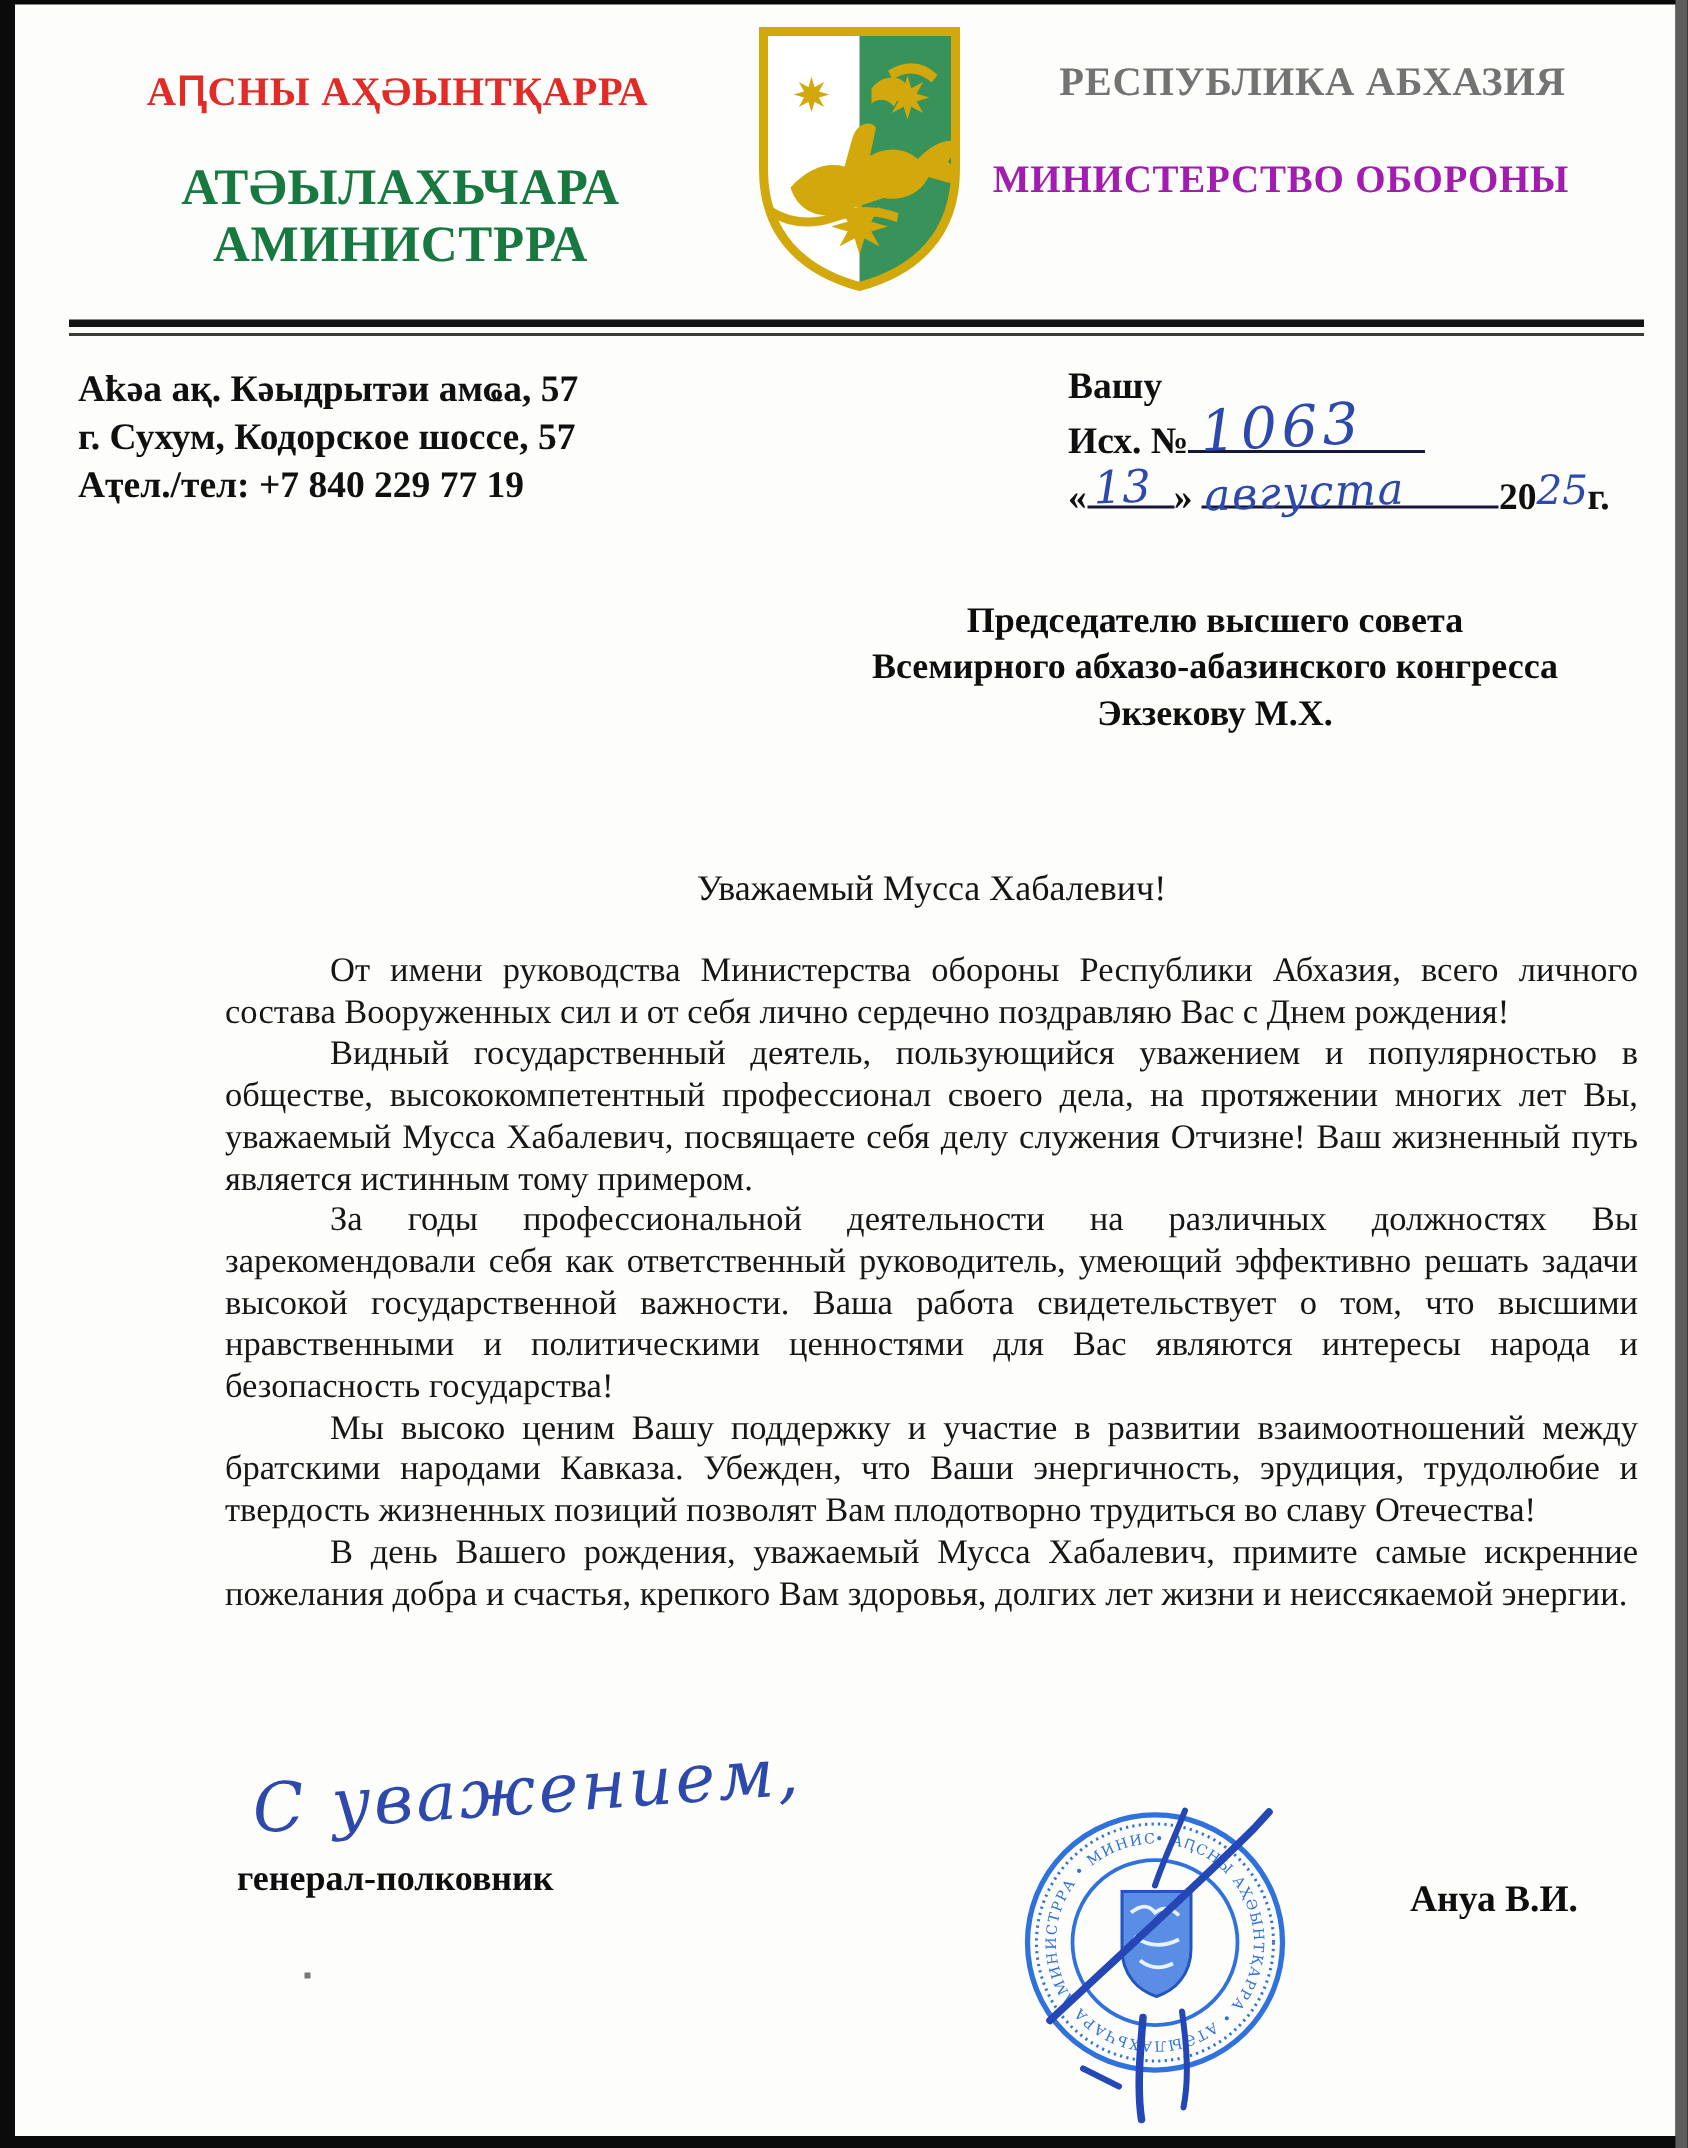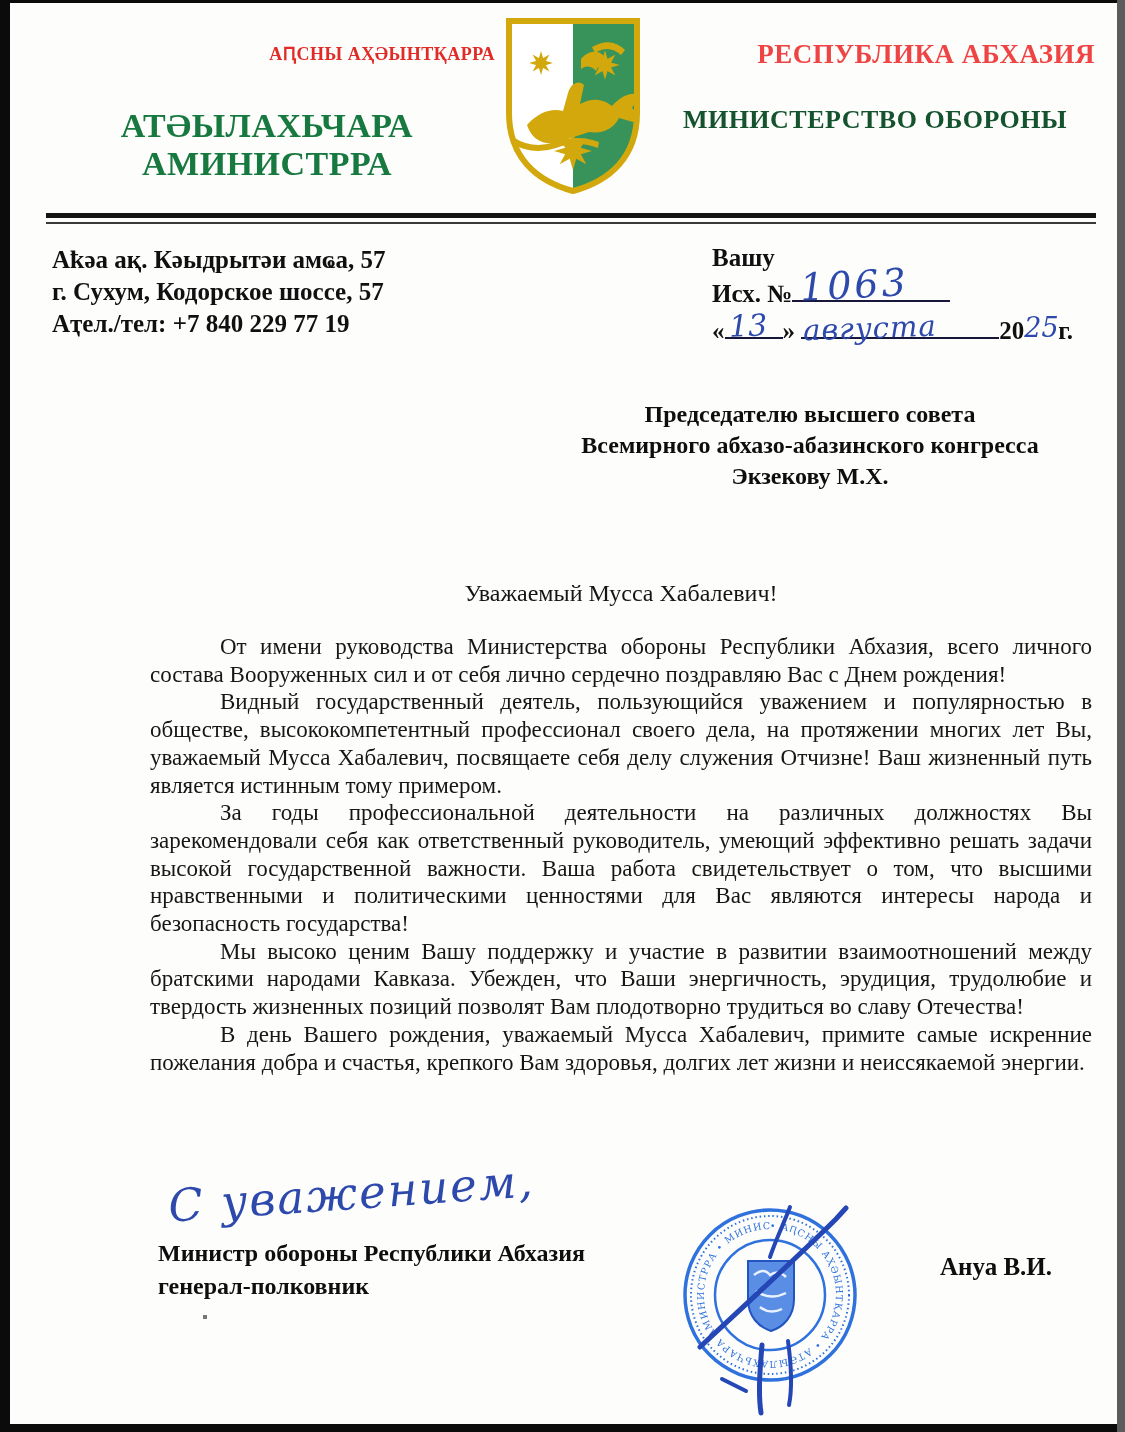--- a/index.html
+++ b/index.html
@@ -2,24 +2,24 @@
 <html lang="ru"><head>
 <meta charset="utf-8">
 <style>
   html,body{margin:0;padding:0;background:#0b0b0b;}
   .scan{position:relative;width:1125px;height:1432px;background:#0b0b0b;overflow:hidden;
         font-family:"Liberation Serif","DejaVu Serif",serif;}
   .page{position:absolute;left:10px;top:3px;width:1107px;height:1421px;background:#fdfdfc;}
   .gray-strip{position:absolute;right:0;top:0;width:8px;height:1432px;background:#5c5c5c;}
   
   .hdr-line{position:absolute;text-align:center;font-weight:700;letter-spacing:.5px;}
-  .hdr-ab1{left:45px;top:38px;width:440px;font-size:18px;color:#e12b26;text-align:right;}
+  .hdr-ab1{left:35px;top:38px;width:440px;font-size:27px;color:#e12b26;}
   .hdr-ab2{left:22px;top:104px;width:470px;font-size:34px;color:#17793f;}
-  .hdr-ru1{left:645px;top:36px;width:440px;font-size:27px;color:#ef4444;text-align:right;}
-  .hdr-ru2{left:640px;top:102px;width:450px;font-size:26px;color:#14532d;}
+  .hdr-ru1{left:645px;top:36px;width:440px;font-size:27px;color:#737373;}
+  .hdr-ru2{left:619px;top:102px;width:450px;font-size:26px;color:#a21caf;}
   .emblem{position:absolute;left:487px;top:6px;width:152px;height:192px;}
   .rule{position:absolute;left:36px;top:210px;width:1050px;height:4px;
         border-top:5px solid #141414;border-bottom:2px solid #3a3a3a;}
   
   .addr{position:absolute;left:42px;top:241px;width:430px;font-weight:700;font-size:25px;
         line-height:32px;color:#101010;}
   .refblk{position:absolute;left:702px;top:241px;width:395px;font-weight:700;font-size:25px;
           color:#101010;}
   .refrow{position:relative;height:32px;white-space:nowrap;}
   .blank{display:inline-block;border-bottom:2px solid #17173a;position:relative;vertical-align:baseline;}
@@ -111,21 +111,20 @@
     <div class="body-text">
         <p>От имени руководства Министерства обороны Республики Абхазия, всего личного состава Вооруженных сил и от себя лично сердечно поздравляю Вас с Днем рождения!</p>
         <p>Видный государственный деятель, пользующийся уважением и популярностью в обществе, высококомпетентный профессионал своего дела, на протяжении многих лет Вы, уважаемый Мусса Хабалевич, посвящаете себя делу служения Отчизне! Ваш жизненный путь является истинным тому примером.</p>
         <p>За годы профессиональной деятельности на различных должностях Вы зарекомендовали себя как ответственный руководитель, умеющий эффективно решать задачи высокой государственной важности. Ваша работа свидетельствует о том, что высшими нравственными и политическими ценностями для Вас являются интересы народа и безопасность государства!</p>
         <p>Мы высоко ценим Вашу поддержку и участие в развитии взаимоотношений между братскими народами Кавказа. Убежден, что Ваши энергичность, эрудиция, трудолюбие и твердость жизненных позиций позволят Вам плодотворно трудиться во славу Отечества!</p>
         <p>В день Вашего рождения, уважаемый Мусса Хабалевич, примите самые искренние пожелания добра и счастья, крепкого Вам здоровья, долгих лет жизни и неиссякаемой энергии.</p>
       </div>
 
     <div class="hw hw-regards">С уважением,</div>
     <div class="sig-title">
-      <div>Министр обороны Республики Абхазия</div>
       <div>генерал-полковник</div>
     </div>
     <div class="dot-artifact"></div>
 
     <svg class="stamp" viewBox="0 0 205 235">
       <defs>
         <path id="ringPath" d="M100,34 a66,66 0 1,1 -0.1,0" fill="none"></path>
       </defs>
       <g stroke="#2f72dd" fill="none">
         <circle cx="100" cy="100" r="85" stroke-width="3.5"></circle>

